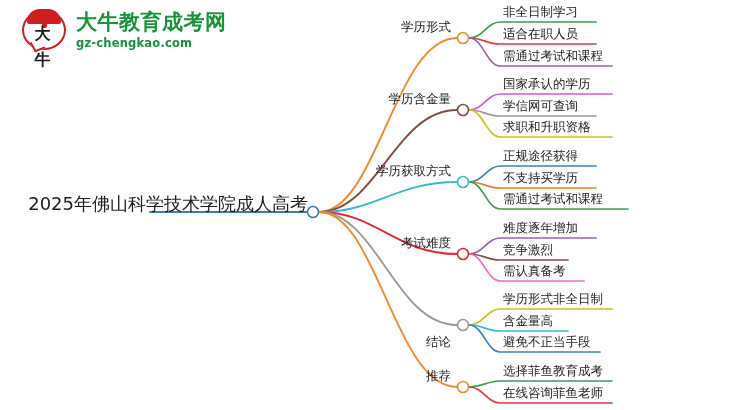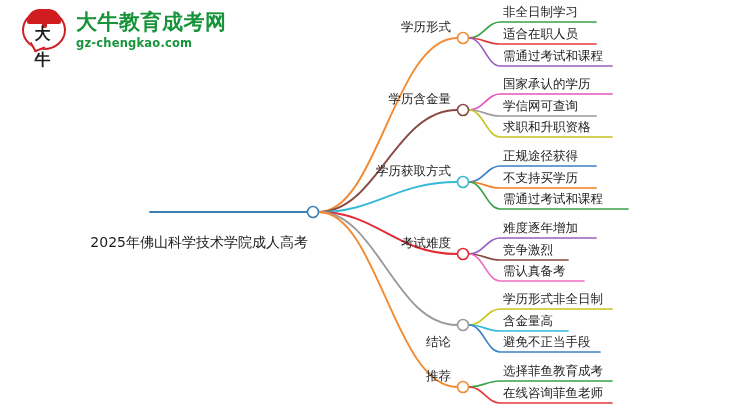--- a/index.html
+++ b/index.html
@@ -119,22 +119,21 @@
     height: 410px;
   }
   .map-label {
     position: absolute;
     font-family: "DejaVu Sans", "Liberation Sans", sans-serif;
     color: #1d1d1d;
     white-space: nowrap;
     line-height: 1;
   }
   .root-label {
-    font-size: 14px;
-    margin-top: 40px;
+    font-size: 18px;
   }
   .branch-label {
     font-size: 12.5px;
   }
   .leaf-label {
     font-size: 12.5px;
   }
 </style>
 </head>
 <body>

